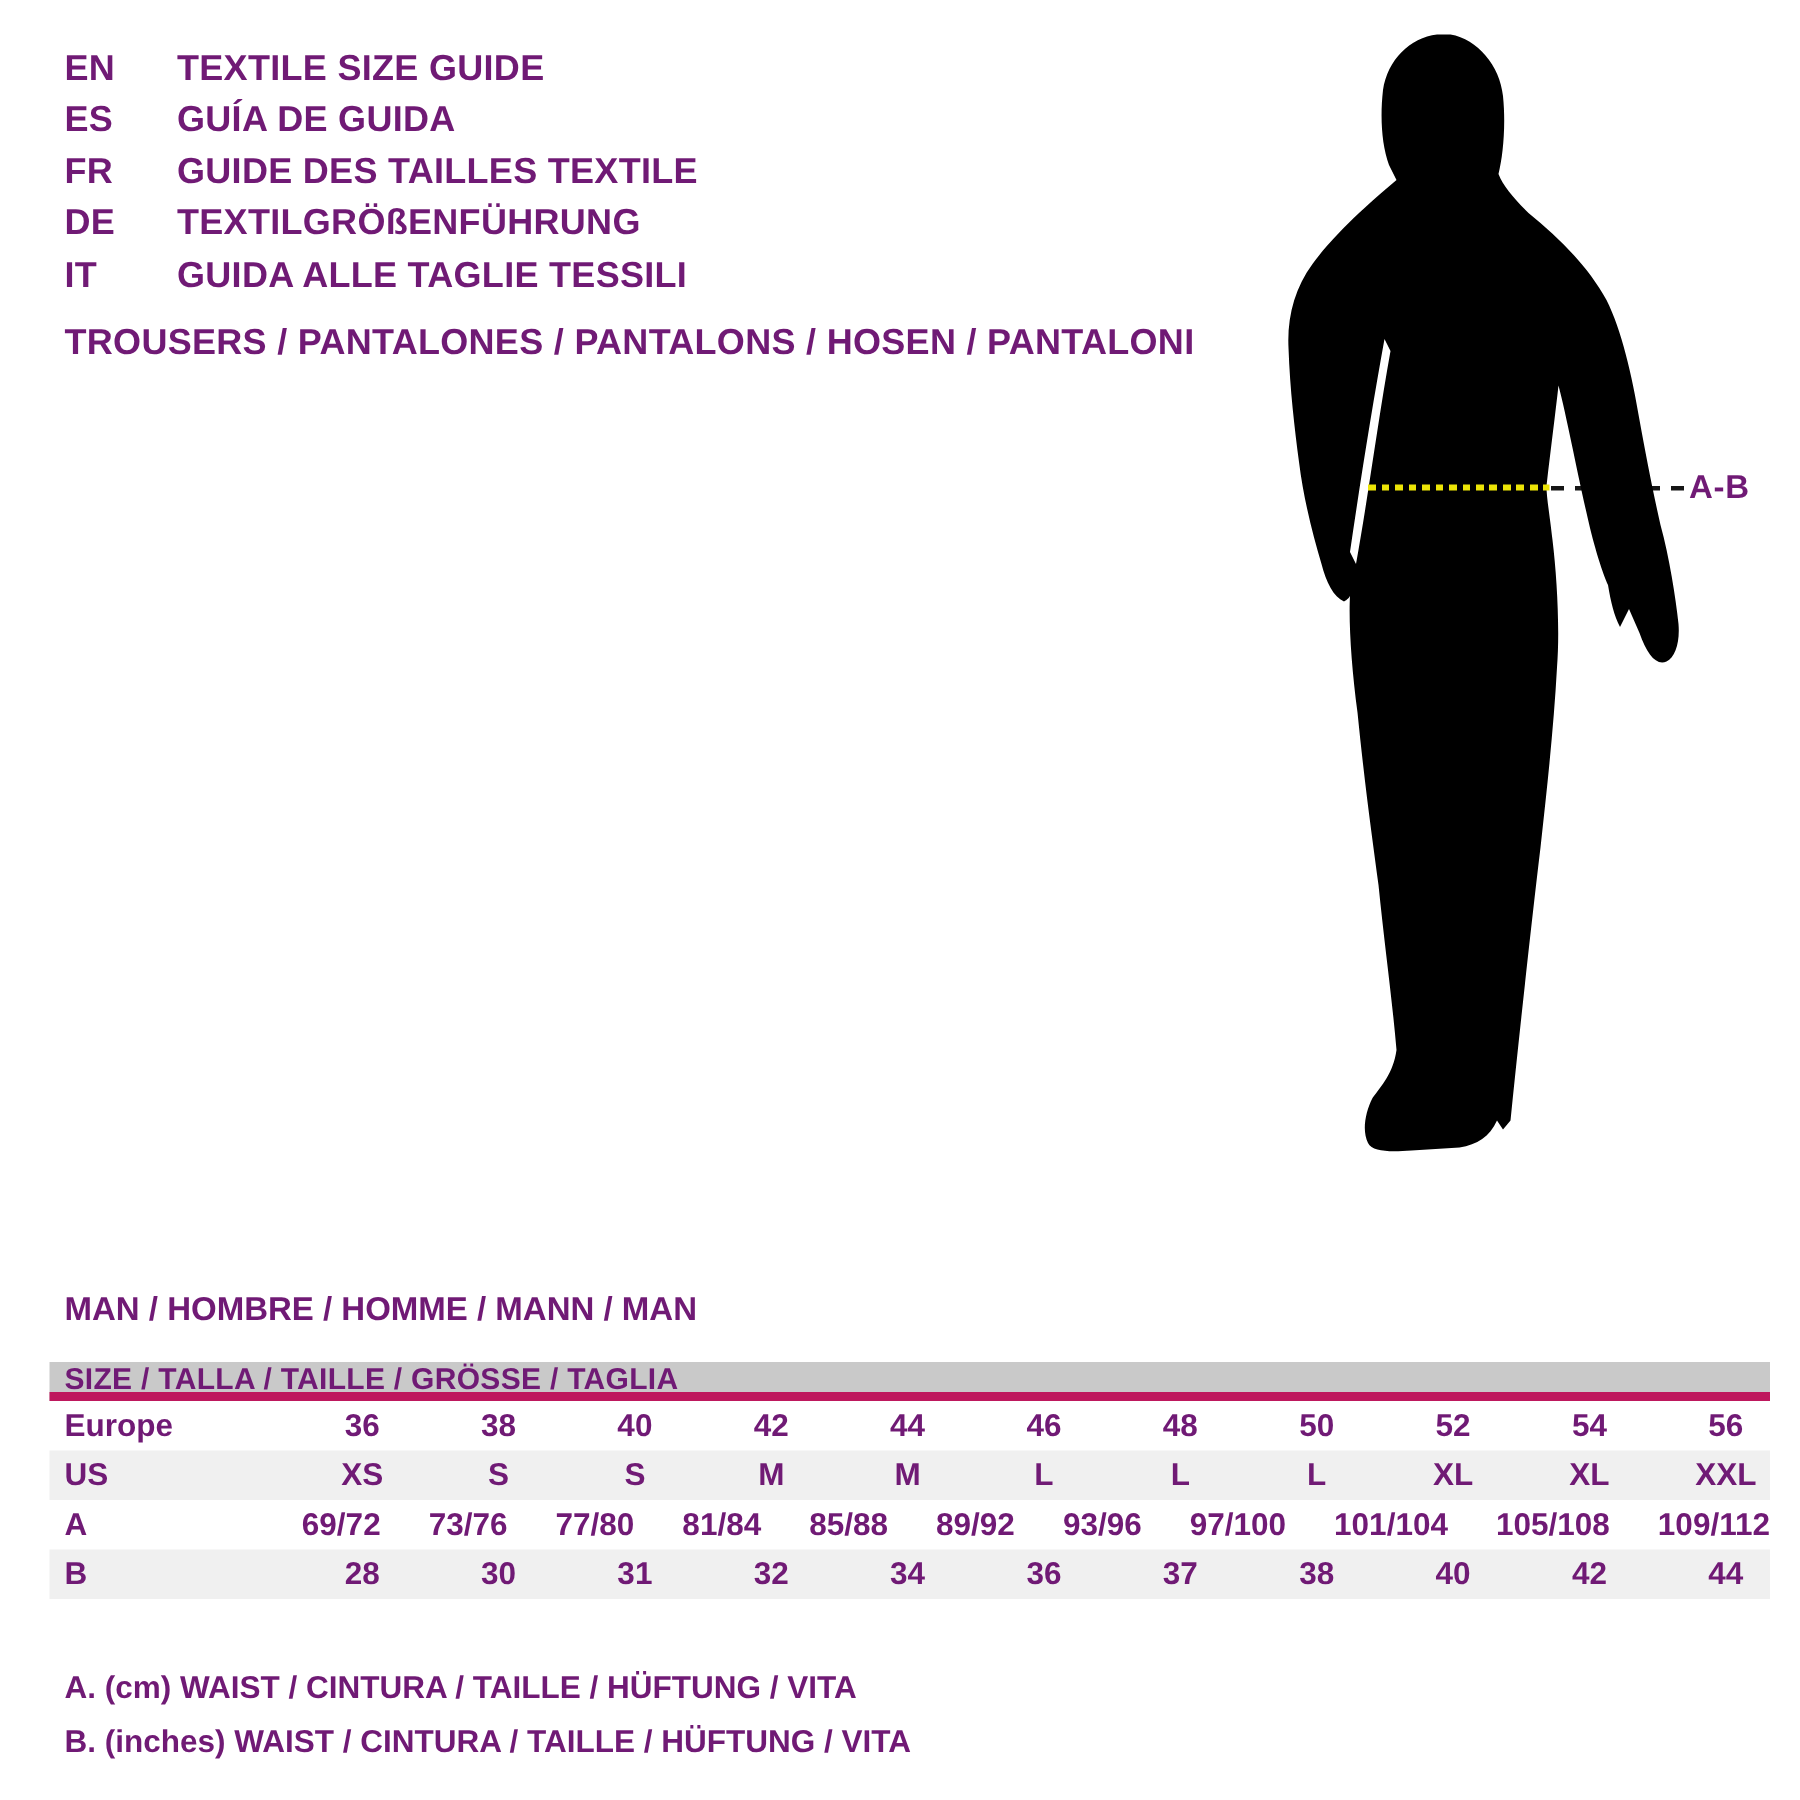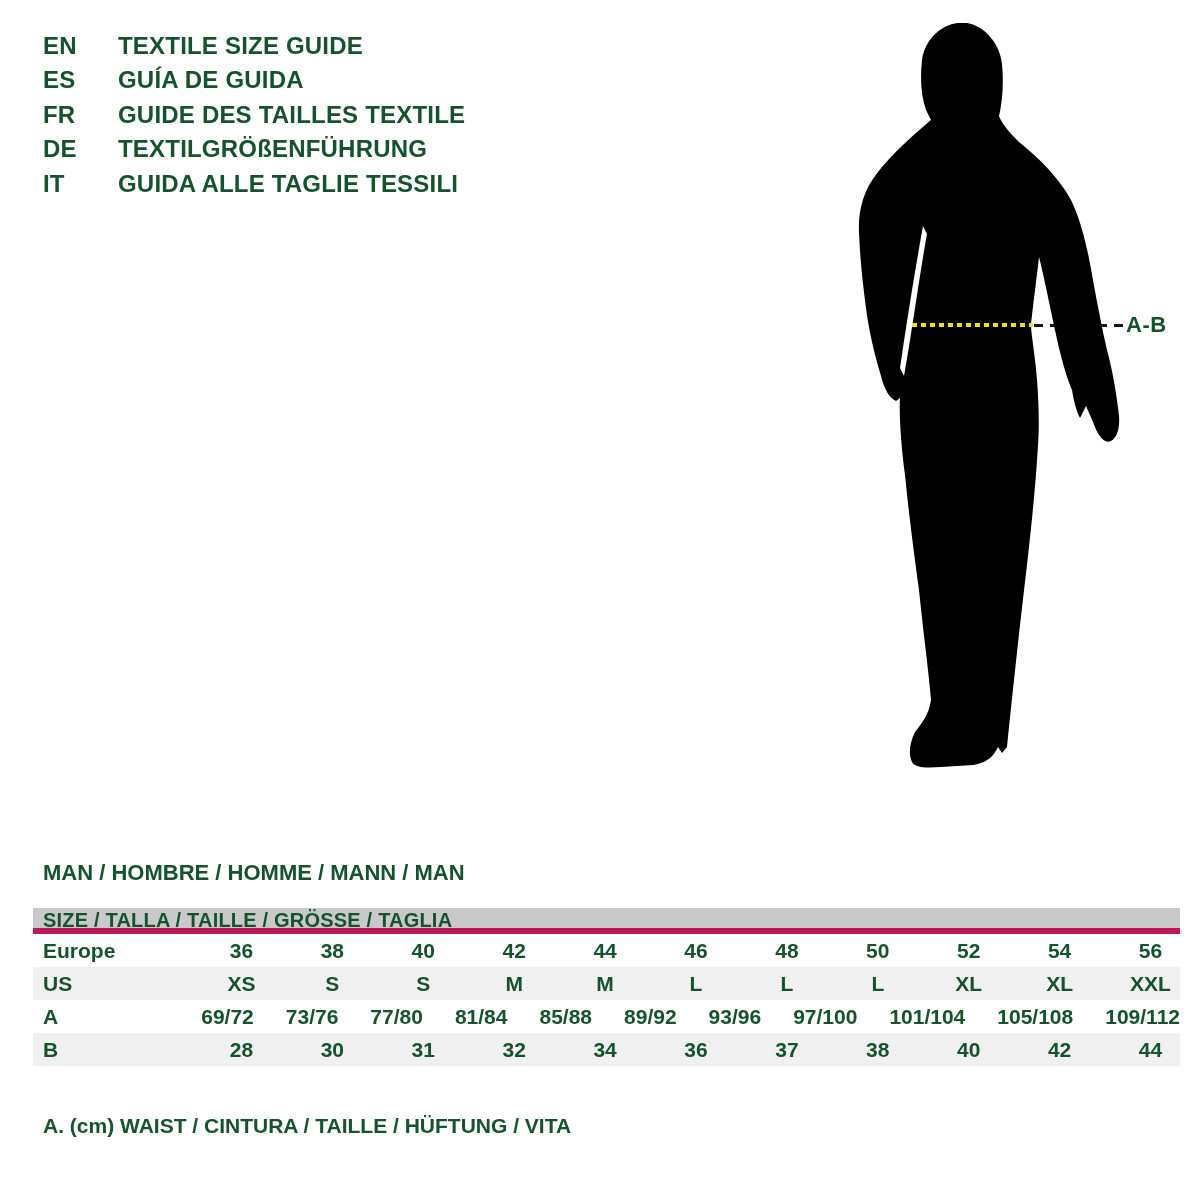--- a/index.html
+++ b/index.html
@@ -1,18 +1,18 @@
 <!DOCTYPE html>
 <html><head>
 <meta charset="utf-8">
 <style>
   html,body{margin:0;padding:0;background:#fff;}
   #canvas{
     position:relative;width:1200px;height:1200px;background:#ffffff;overflow:hidden;
-    font-family:"Liberation Sans","DejaVu Sans",sans-serif;font-weight:bold;color:#14532d;border-radius:12px;
+    font-family:"Liberation Sans","DejaVu Sans",sans-serif;font-weight:bold;color:#701a75;border-radius:12px;
     --dot-yellow:#ece406;--header-bg:#c9c9c9;--alt-row:#f0f0f0;--silhouette:#000000;
   }
   
   .lang-list{position:absolute;left:43px;top:29px;}
   .lang-row{display:flex;line-height:34.4px;font-size:24px;letter-spacing:0.2px;}
   .lang-code{width:75px;}
   
   .category{position:absolute;left:43px;top:212px;font-size:24px;line-height:34px;letter-spacing:0.2px;white-space:nowrap;}
   
   .fig-svg{position:absolute;left:855px;top:20px;z-index:1;}
@@ -56,20 +56,21 @@
       <div class="lang-row">
         <span class="lang-code">DE</span>
         <span>TEXTILGRÖßENFÜHRUNG</span>
       </div>
       <div class="lang-row">
         <span class="lang-code">IT</span>
         <span>GUIDA ALLE TAGLIE TESSILI</span>
       </div>
     </div>
 
+  <div class="category">TROUSERS / PANTALONES / PANTALONS / HOSEN / PANTALONI</div>
 
   <div class="dash-black"></div>
 
   <svg class="fig-svg" width="290" height="760" viewBox="0 0 290 760" aria-hidden="true">
     <path fill="var(--silhouette)" fill-rule="evenodd" d="
       M103,3
       C85,5 70,20 67,40
       C65,58 66,76 71,90
       L76,100
       C62,112 36,134 20,156
@@ -178,15 +179,16 @@
           <span class="st-cell">38</span>
           <span class="st-cell">40</span>
           <span class="st-cell">42</span>
           <span class="st-cell">44</span>
         </div>
       </div>
   </div>
 
   <div class="footnotes">
     <div class="footnote">A. (cm) WAIST / CINTURA / TAILLE / HÜFTUNG / VITA</div>
+    <div class="footnote">B. (inches) WAIST / CINTURA / TAILLE / HÜFTUNG / VITA</div>
   </div>
 
 </div>
 
 </body></html>

